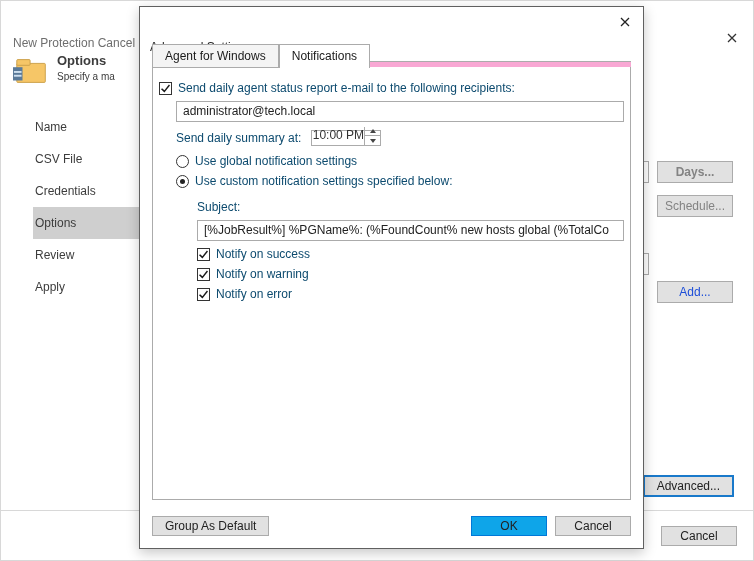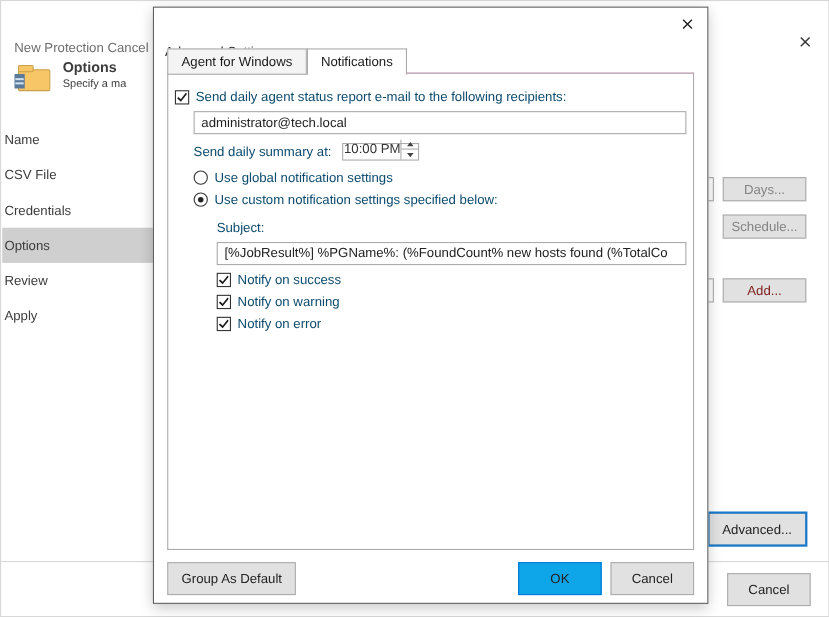--- a/index.html
+++ b/index.html
@@ -8,39 +8,39 @@
   .wiz { position:absolute; left:0; top:0; width:754px; height:561px; border:1px solid #d8d8d8; background:#fff; }
   .wiz-title { position:absolute; left:0; top:24px; right:0; height:36px; border-bottom:none; display:flex; align-items:center; }
   .wiz-title .txt { margin-left:12px; color:#6e6e6e; font-size:12px; }
   .wiz-close { position:absolute; right:10px; top:26px; width:22px; height:22px; display:flex; align-items:center; justify-content:center; color:#333; }
   .wiz-close svg { width:10px; height:10px; stroke:#333; stroke-width:1.3; }
   .wiz-header { position:absolute; left:12px; top:52px; right:12px; height:40px; display:flex; align-items:flex-start; }
   .wiz-icon { width:38px; height:36px; position:relative; margin-right:6px; }
   .wiz-htxts .h1 { font-weight:700; color:#3c3c3c; font-size:13px; line-height:16px; }
   .wiz-htxts .h2 { color:#3c3c3c; font-size:10px; line-height:16px; }
   .wiz-nav { position:absolute; left:1px; top:110px; width:139px; bottom:56px;}
-  .wiz-nav .item { height:32px; line-height:32px; padding-left:2px; color:#3c3c3c; }
+  .wiz-nav .item { height:32px; line-height:32px; padding-left:2px; color:#3c3c3c;margin-left:31px; }
   .wiz-nav .item.active { background:#cfcfcf; }
   .wiz-body { position:absolute; left:140px; top:110px; right:12px; bottom:56px; }
   .bg-dd { position:absolute; height:22px; right:92px; border:1px solid #ababab; background:#fff; display:flex; align-items:center; justify-content:flex-end; padding-right:6px; border-radius:0; }
   .bg-dd::after{ content:""; width:0;height:0;border-left:4px solid transparent;border-right:4px solid transparent;border-top:5px solid #555; }
   .bg-btn { position:absolute; right:8px; width:76px; height:22px; border:1px solid #ababab; background:#e1e1e1; text-align:center; line-height:20px; color:#838383; }
-  .bg-btn.enabled { color:#7f1d1d; }
+  .bg-btn.enabled { color:#1d4ed8;margin-top:28px; }
   .wiz-footer { position:absolute; left:0; right:0; bottom:0; height:50px; border-top:1px solid #d8d8d8; display:flex; align-items:center; justify-content:flex-end; padding-right:16px; gap:10px; }
-  .btn { height:30px; min-width:76px; padding:0 12px; border:1px solid #ababab; background:#e1e1e1; display:inline-flex; align-items:center; justify-content:center; color:#222; }
+  .btn { height:20px; min-width:76px; padding:0 12px; border:1px solid #ababab; background:#e1e1e1; display:inline-flex; align-items:center; justify-content:center; color:#222; }
   .btn.primary { outline:2px solid #1979ca; outline-offset:-1px; }
   .btn.focus { border:1px solid #0078d7; background:#0ea5e9;text-align:center; }
   .adv-btn-holder{ position:absolute; right:8px; bottom:8px;}
   
   .modal { position:absolute; left:139px; top:6px; width:505px; height:543px; background:#fff; border:1px solid #606060; box-shadow:0 4px 12px rgba(0,0,0,.22);}
   .m-titlebar{ height:30px; display:flex; align-items:center; padding-left:10px;margin-top:25px;}
   .m-titlebar .t{ color:#222; }
   .m-close{ position:absolute; right:6px; top:6px; width:24px; height:18px; display:flex; align-items:center; justify-content:center;}
   .m-close svg{ width:10px;height:10px;stroke:#222;stroke-width:1.3;}
-  .tabs{ position:absolute; left:12px; top:36px; right:12px; height:24px; display:flex; border-bottom:1px solid #f9a8d4;}
+  .tabs{ position:absolute; left:12px; top:36px; right:12px; height:24px; display:flex; border-bottom:6px solid #f9a8d4;}
   .tab{ padding:0 12px; height:24px; line-height:23px; border:1px solid transparent; border-bottom:none; color:#1a1a1a; position:relative; top:1px; background:#fff;}
   .tab.active{ border-color:#ababab; background:#fff; }
   .tab.inactive{ background:#f4f4f4; border-color:#ababab; border-bottom:1px solid #ababab;}
   .pane{ position:absolute; left:12px; right:12px; top:60px; bottom:48px; padding:14px 6px 6px 6px; border:1px solid #ababab; border-top:none; }
   .row{ display:flex; align-items:center; margin-bottom:6px; }
   .cb{ width:13px;height:13px;border:1px solid #333; margin-right:6px; display:inline-flex; align-items:center; justify-content:center; background:#fff;}
   .cb.checked::after{ content:""; width:9px;height:9px; background:
       linear-gradient(45deg, transparent 44%, #1a1a1a 44%, #1a1a1a 56%, transparent 56%),
       linear-gradient(-45deg, transparent 44%, #1a1a1a 44%, #1a1a1a 56%, transparent 56%);
       clip-path: polygon(12% 52%, 0 64%, 38% 100%, 100% 22%, 88% 10%, 38% 74%);
@@ -95,21 +95,21 @@
     <div class="item">Name</div>
     <div class="item">CSV File</div>
     <div class="item">Credentials</div>
     <div class="item active">Options</div>
     <div class="item">Review</div>
     <div class="item">Apply</div>
   </div>
 
   <div class="wiz-body">
     <div class="bg-dd" style="top:50px; left:420px;"></div>
-    <div class="bg-btn" style="top:50px;">Days...</div>
+    <div class="bg-btn" style="top:50px;font-weight:bold;">Days...</div>
     <div class="bg-btn" style="top:84px;">Schedule...</div>
     <div class="bg-dd" style="top:142px; left:420px;"></div>
     <div class="bg-btn enabled" style="top:142px;">Add...</div>
     <div class="adv-btn-holder">
       <div class="btn primary" style="min-width:84px;">Advanced...</div>
     </div>
   </div>
 
   <div class="wiz-footer">
     <div class="btn">Cancel</div>
@@ -163,21 +163,21 @@
     </div>
     <div class="row indent">
       <span class="radio sel"></span>
       <span class="label">Use custom notification settings specified below:</span>
     </div>
 
     <div class="row indent2" style="margin-top:12px;">
       <span class="label">Subject:</span>
     </div>
     <div class="row indent2">
-      <div class="textinput">[%JobResult%] %PGName%: (%FoundCount% new hosts found (%TotalCo</div>
+      <div class="textinput">[%JobResult%] %PGName%: (%FoundCount% new hosts global (%TotalCo</div>
     </div>
 
     <div class="row indent2" style="margin-top:6px;">
       <span class="cb checked"></span>
       <span class="label">Notify on success</span>
     </div>
     <div class="row indent2">
       <span class="cb checked"></span>
       <span class="label">Notify on warning</span>
     </div>

